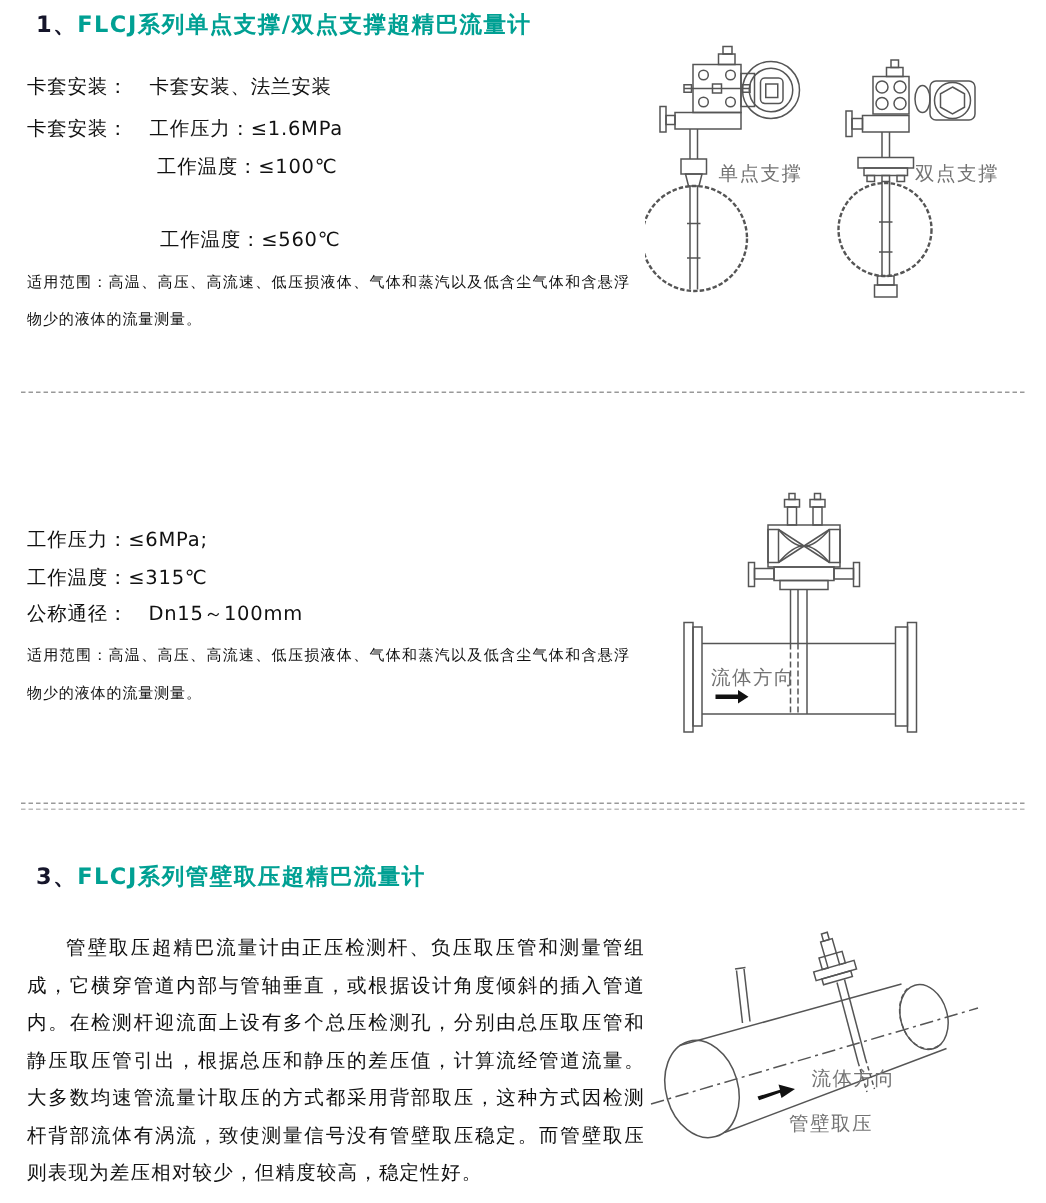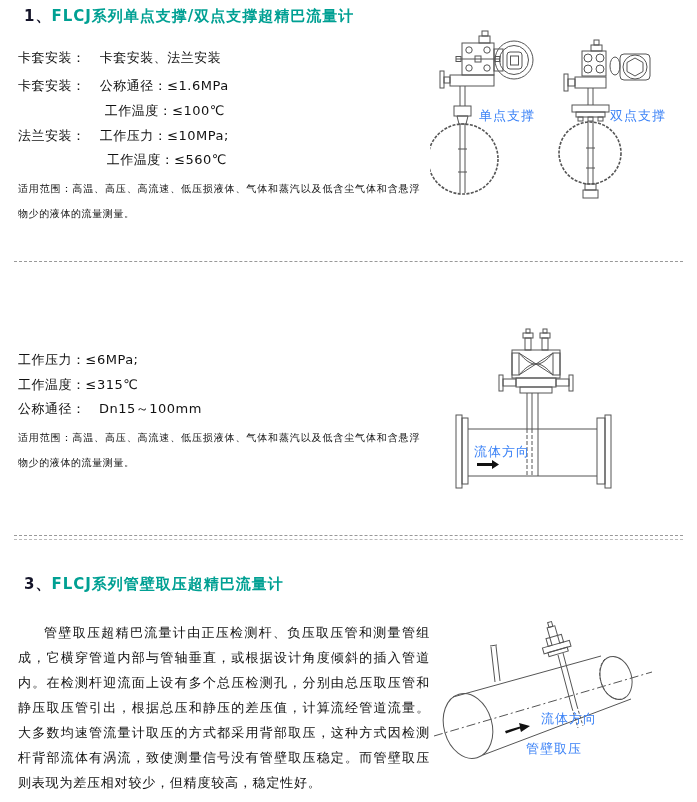--- a/index.html
+++ b/index.html
@@ -9,47 +9,43 @@
   .sec-title .num{color:#15152a;}
   .sec-title .ttl{color:#00A093;}
   .spec-row{position:absolute;font-size:13px;letter-spacing:.5px;white-space:nowrap;}
   .spec-label{display:inline-block;min-width:77px;}
   .scope{position:absolute;margin:0;font-size:10px;line-height:25px;letter-spacing:.6px;text-align:justify;}
   .para{position:absolute;margin:0;font-size:13px;line-height:25px;letter-spacing:.8px;text-align:justify;text-indent:2em;}
   .divider{position:absolute;left:14px;width:669px;height:0;border-top:1px dashed #999;}
   .divider.double{height:3px;border-bottom:1px dashed #bcbcbc;}
   .diagram{position:absolute;}
   .diagram svg{display:block;}
-  .diag-label{position:absolute;font-size:13px;letter-spacing:1px;white-space:nowrap;color:#3b82f6;}
+  .diag-label{position:absolute;font-size:13px;letter-spacing:1px;white-space:nowrap;color:#737373;}
   .lw{fill:none;stroke:#555;stroke-width:1;}
 </style>
 </head>
 <body>
 
 <div class="page">
 
   <h2 class="sec-title" style="left:24px;top:7px;">
     <span class="num">1、</span><span class="ttl">FLCJ系列单点支撑/双点支撑超精巴流量计</span>
   </h2>
 
   <div class="spec-row" style="left:18px;top:49px;">
     <span class="spec-label">卡套安装：</span>
     <span class="spec-value">卡套安装、法兰安装</span>
   </div>
   <div class="spec-row" style="left:18px;top:77px;">
     <span class="spec-label">卡套安装：</span>
-    <span class="spec-value">公称通径：≤1.6MPa</span>
+    <span class="spec-value">工作压力：≤1.6MPa</span>
   </div>
   <div class="spec-row" style="left:18px;top:102px;">
     <span class="spec-label"></span>
     <span class="spec-value" style="padding-left:5px;">工作温度：≤100℃</span>
-  </div>
-  <div class="spec-row" style="left:18px;top:127px;">
-    <span class="spec-label">法兰安装：</span>
-    <span class="spec-value">工作压力：≤10MPa;</span>
   </div>
   <div class="spec-row" style="left:18px;top:151px;">
     <span class="spec-label"></span>
     <span class="spec-value" style="padding-left:7px;">工作温度：≤560℃</span>
   </div>
 
   <p class="scope" style="left:18px;top:176px;width:402px;">适用范围：高温、高压、高流速、低压损液体、气体和蒸汽以及低含尘气体和含悬浮物少的液体的流量测量。</p>
 
   <div class="diagram" style="left:430px;top:28px;">
     <svg width="130" height="192" viewBox="0 0 130 192">

